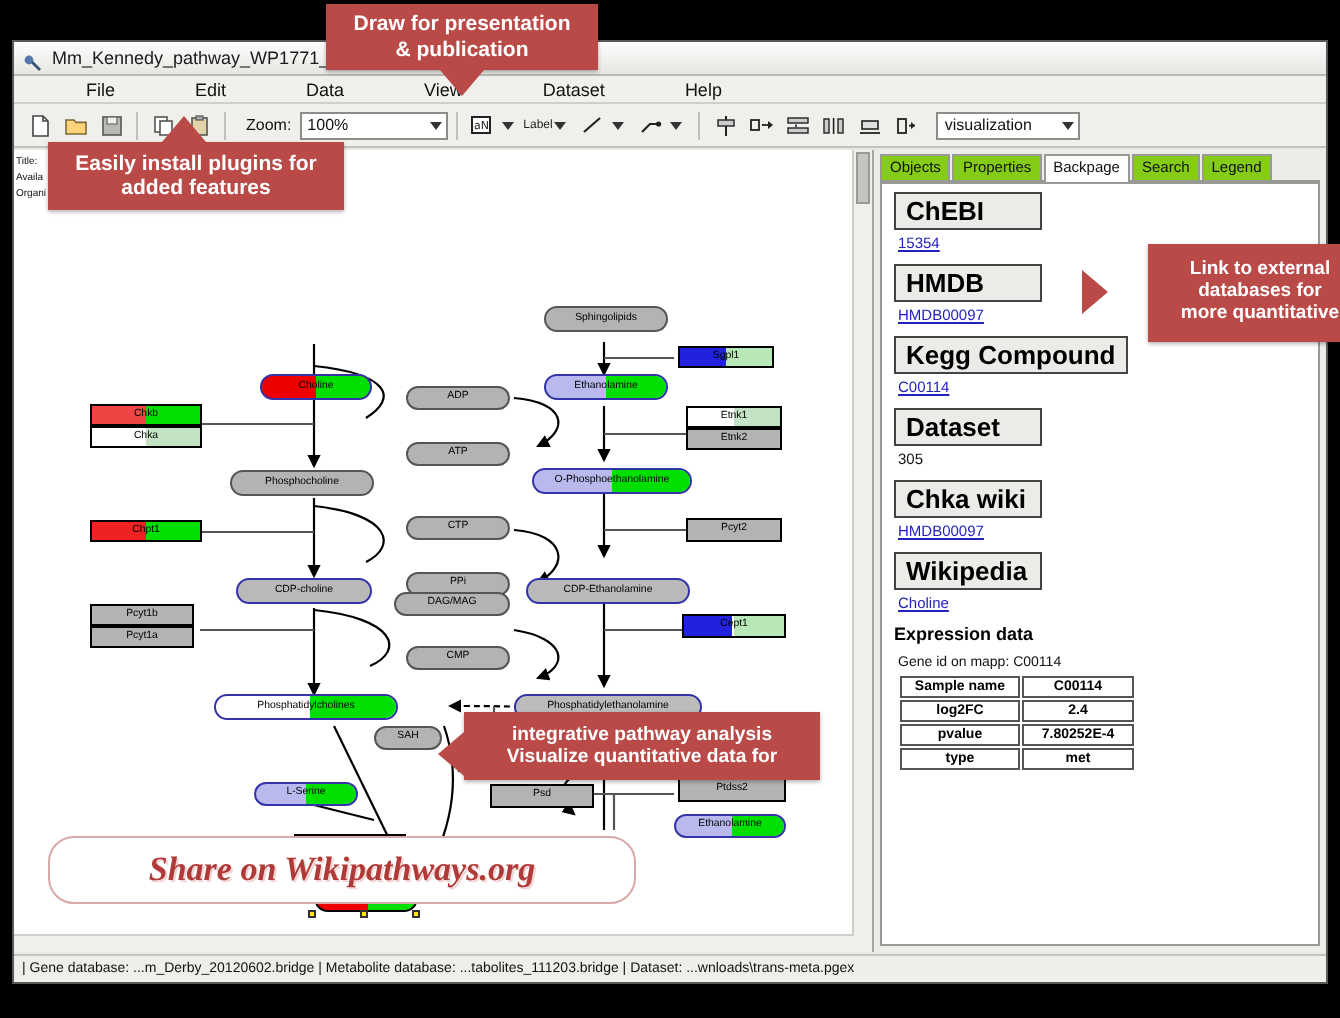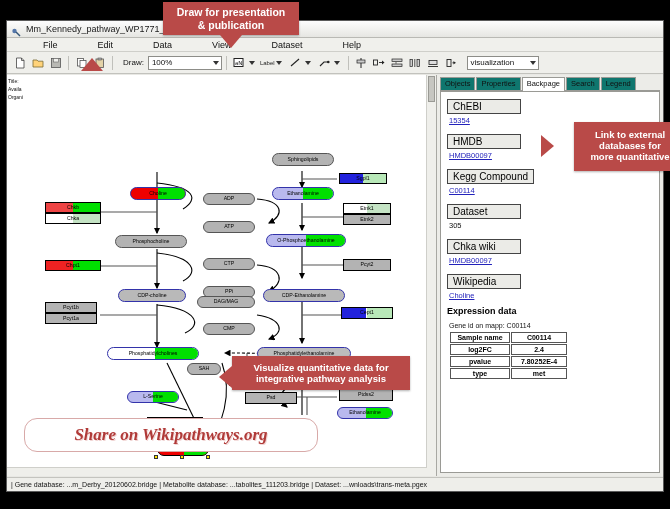--- a/index.html
+++ b/index.html
@@ -55,27 +55,27 @@
   .fillhalf2{position:absolute;right:0;top:0;bottom:0;z-index:1;}
   svg.edges{position:absolute;left:0;top:0;width:429px;height:430px;pointer-events:none;}
 
   
   .handle{position:absolute;width:4px;height:4px;background:#ffe600;border:1px solid #333;box-sizing:border-box;z-index:9;}
 
   
   .tabs{position:absolute;left:3px;top:2px;right:3px;height:13px;display:flex;align-items:flex-end;
         border-bottom:1px solid #9a9a95;}
   .tab{font-size:7.5px;color:#111;padding:1px 4px 1px 4px;border:1px solid #9a9a95;border-bottom:none;
-       background:#0f766e;margin-right:1px;line-height:10px;}
+       background:#84cc16;margin-right:1px;line-height:10px;}
   .tab.active{background:#fff;position:relative;top:1px;padding-bottom:2px;}
   .bpbox{position:absolute;left:3px;top:16px;right:3px;bottom:3px;background:#fff;border:1px solid #9a9a95;
          overflow:hidden;}
   .bp-inner{position:absolute;left:6px;top:4px;right:4px;}
-  .sechead{display:inline-block;min-width:74px;border:1px solid #444;background:#ebebe7;font-size:10px;
-           font-weight:normal;color:#000;padding:1px 5px;margin-bottom:2px;box-sizing:border-box;}
+  .sechead{display:inline-block;min-width:74px;border:1px solid #444;background:#ebebe7;font-size:13px;
+           font-weight:bold;color:#000;padding:1px 5px;margin-bottom:2px;box-sizing:border-box;}
   .lnk{font-size:7.5px;color:#2222bb;text-decoration:underline;display:block;margin:0 0 6px 2px;}
   .plain{font-size:7.5px;color:#111;display:block;margin:0 0 6px 2px;}
   .exptitle{font-size:9px;font-weight:bold;color:#000;margin:4px 0 6px 0;}
   .geneid{font-size:7px;color:#111;margin:0 0 2px 2px;}
   table.dt{border-collapse:separate;border-spacing:1px;margin-left:2px;}
   table.dt td{border:1px solid #555;background:#fff;font-size:7px;color:#000;text-align:center;
               padding:1px 3px;font-weight:bold;}
   table.dt td.k{width:52px;}
   table.dt td.v{width:48px;}
 
@@ -152,21 +152,21 @@
           </svg>
       </div>
       <div class="tbtn">
         <svg width="12" height="12" viewBox="0 0 12 12">
             <rect x="2" y="2" width="7.5" height="8.5" fill="#e3d3a8" stroke="#555" stroke-width=".8"></rect>
             <rect x="4" y="1" width="3.5" height="2" fill="#aaa" stroke="#555" stroke-width=".6"></rect>
           </svg>
       </div>
       <div class="sep"></div>
 
-      <span class="zoomlbl">Draw:</span>
+      <span class="zoomlbl">Zoom:</span>
       <div class="combo" style="width:74px;">
         <span>100%</span>
         <span class="arw"></span>
       </div>
 
       <div class="sep"></div>
 
       <div class="dd">
         <div class="tbtn">
           <svg width="13" height="11" viewBox="0 0 13 11">
@@ -542,32 +542,36 @@
       <span>| Gene database: ...m_Derby_20120602.bridge | Metabolite database: ...tabolites_111203.bridge | Dataset:  ...wnloads\trans-meta.pgex</span>
     </div>
   </div>
 
   <div class="callout" style="left:163px;top:2px;width:136px;height:33px;font-size:10.5px;flex-direction:column;">
     <span>Draw for presentation</span>
     <span>&amp; publication</span>
   </div>
   <div class="arrow-dn" style="left:220px;top:35px;"></div>
 
+  <div class="callout" style="left:24px;top:71px;width:148px;height:34px;font-size:10.5px;flex-direction:column;">
+    <span>Easily install plugins for</span>
+    <span>added features</span>
+  </div>
   <div class="arrow-up" style="left:81px;top:58px;"></div>
 
   <div class="callout" style="left:554px;top:122px;width:112px;height:49px;font-size:9.5px;flex-direction:column;margin-left:20px;">
     <span>Link  to external</span>
     <span>databases  for</span>
     <span>more quantitative</span>
   </div>
   <div class="arrow-rt" style="left:541px;top:135px;"></div>
 
   <div class="callout" style="left:232px;top:356px;width:178px;height:34px;font-size:9.6px;flex-direction:column;">
+    <span>integrative pathway analysis</span>
     <span>Visualize quantitative data  for</span>
-    <span>integrative pathway analysis</span>
   </div>
   <div class="arrow-lf" style="left:219px;top:366px;"></div>
 
   <div class="sharebox" style="left:24px;top:418px;width:292px;height:32px;border-radius:13px;">
     <span class="sharetxt">Share on Wikipathways.org</span>
   </div>
 
 </div>
 
 </body></html>

